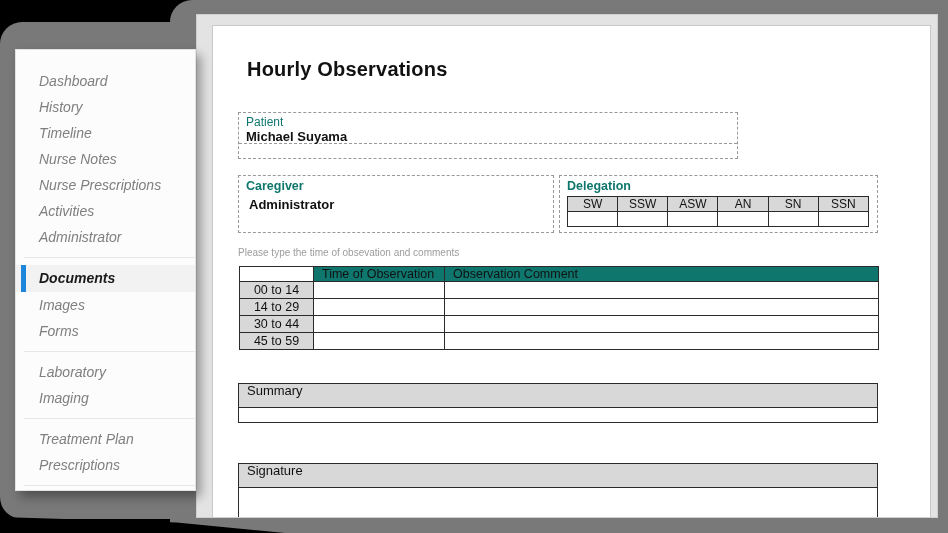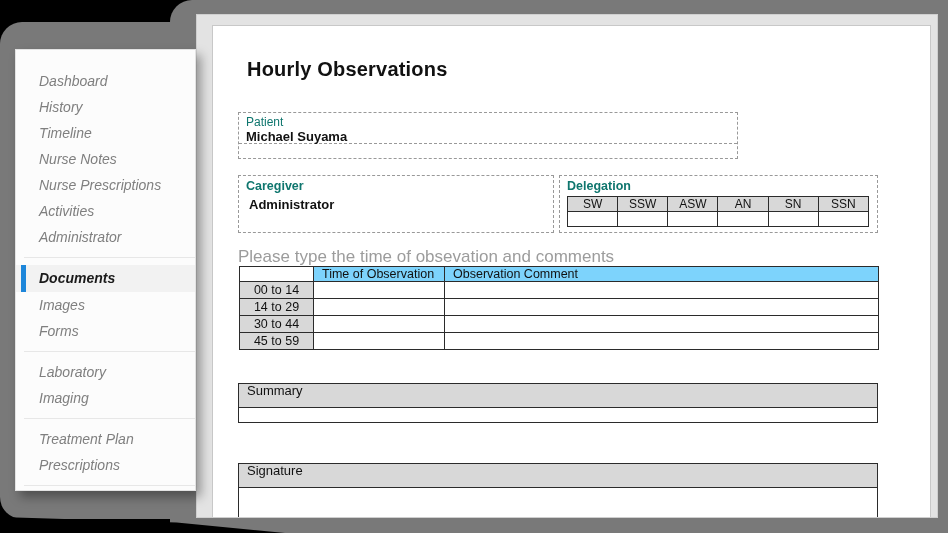--- a/index.html
+++ b/index.html
@@ -26,25 +26,25 @@
   .field-value { font-size:13px; font-weight:bold; color:#111; }
 
   .caregiver-box { left:25px; top:149px; width:316px; height:58px; padding:3px 0 0 7px; }
   .caregiver-box .field-value { margin:4px 0 0 3px; }
 
   .delegation-box { left:346px; top:149px; width:319px; height:58px; padding:3px 0 0 7px; }
   .dtable { margin-top:3px; width:302px; border-collapse:collapse; table-layout:fixed; }
   .dtable td { border:1px solid #2b2b2b; height:15px; font-size:12px; text-align:center; color:#111; }
   .dtable tr.dhead td { background:#d8d8d8; }
 
-  .instruction { position:absolute; left:25px; top:221px; font-size:17px; color:#9c9c9c; }
+  .instruction { position:absolute; left:25px; top:221px; font-size:10px; color:#9c9c9c; }
 
   .obs-table { position:absolute; left:26px; top:240px; border-collapse:collapse; table-layout:fixed; }
   .obs-table td { border:1px solid #2b2b2b; font-size:12.5px; color:#111; background:#fff; }
-  .obs-table td.hgray { background:#7dd3fc; text-align:left; padding-left:8px; height:15px; }
+  .obs-table td.hgray { background:#0f766e; text-align:left; padding-left:8px; height:15px; }
   .obs-table td.corner { background:#fff; height:15px; }
   .obs-table td.rowlabel { background:#d8d8d8; text-align:center; height:17px; }
 
   .bar-box { position:absolute; left:25px; width:640px; border:1px solid #2b2b2b; background:#fff; }
   .bar-box .bar-head { background:#d8d8d8; border-bottom:1px solid #2b2b2b; font-size:13px; color:#111; padding:0 0 1px 8px; height:24px; line-height:14px; }
   .summary-box { top:357px; }
   .summary-body { height:14px; }
   .summary-help { position:absolute; left:25px; top:386px; width:632px; font-size:11.5px; line-height:15px; color:#9c9c9c; }
   .signature-box { top:437px; }
   .signature-body { height:120px; }

